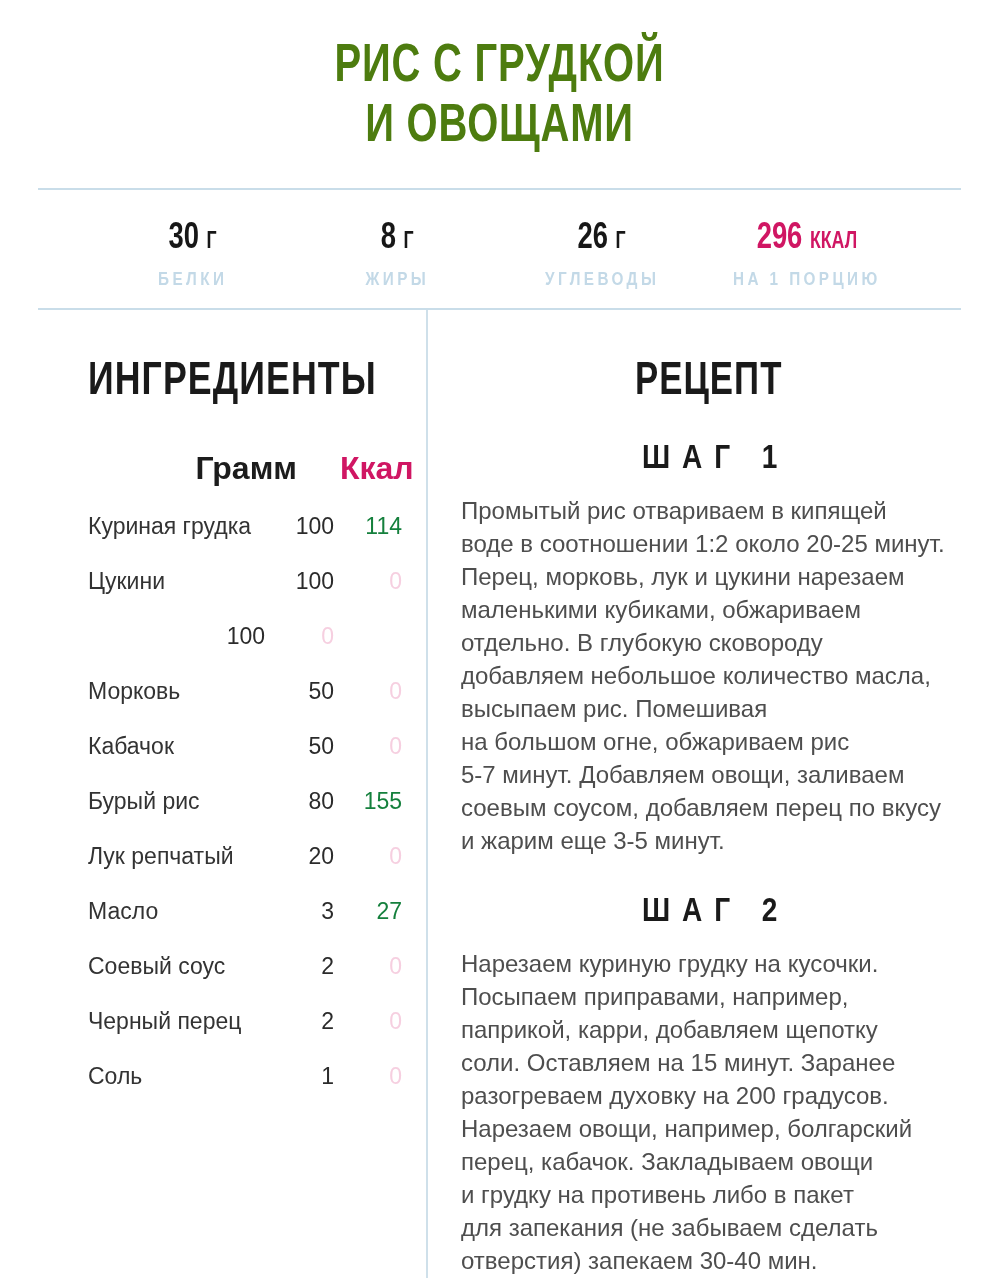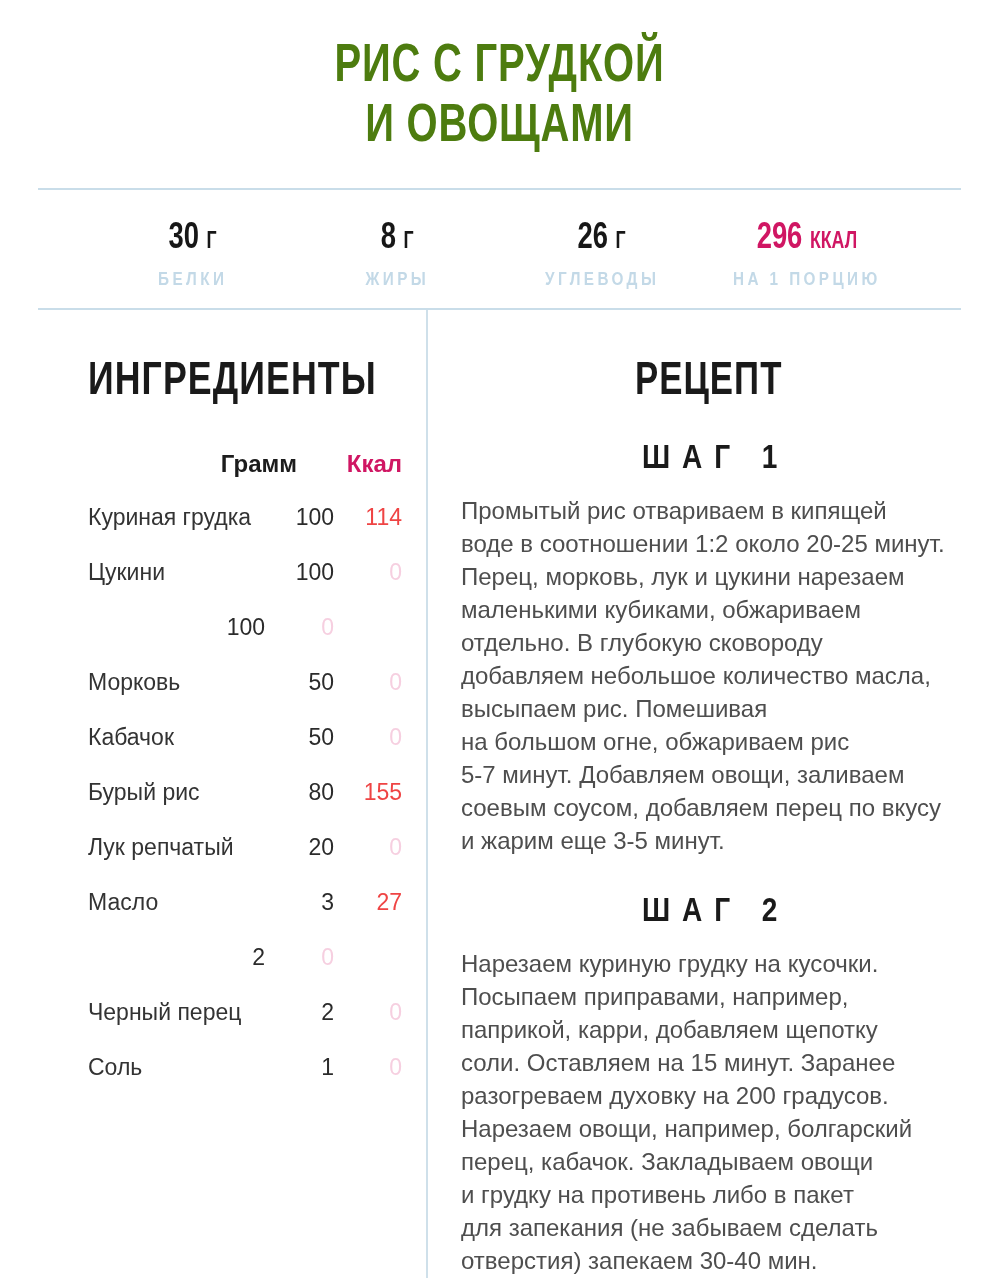--- a/index.html
+++ b/index.html
@@ -98,40 +98,40 @@
   }
   .section-heading.center { text-align: center; }
 
   
   .ing-table { margin-top: 46px; width: 314px; }
   .ing-header {
     display: grid;
     grid-template-columns: 1fr 62px;
     column-gap: 6px;
     font-weight: 700;
-    font-size: 24px;
+    font-size: 32px;
     margin-bottom: 12px;
     gap: 43px;
   }
   .ing-header .col-grams-h { text-align: right; color: #1c1c1c; }
   .ing-header .col-kcal-h  { text-align: right; }
   .accent { color: #d01663; }
 
   .ing-row {
     display: grid;
     grid-template-columns: 177px 1fr 62px;
     column-gap: 6px;
     align-items: center;
     padding: 13px 0;
     font-size: 23px;
     line-height: 29px;
   }
   .ing-name  { color: #333333; }
   .ing-grams { text-align: right; color: #2b2b2b; }
-  .ing-kcal  { text-align: right; color: #ef4444; }
+  .ing-kcal  { text-align: right; color: #15803d; }
   .ing-kcal.muted { color: #f6cfe0; }
 
   
   .step { margin-top: 34px; text-align: center; }
   .step-heading {
     font-weight: 700;
     font-size: 33px;
     line-height: 38px;
     color: #1a1a1a;
     letter-spacing: 14px;
@@ -255,20 +255,21 @@
               <span class="ing-kcal muted">0</span>
             </div>
 
             <div class="ing-row">
               <span class="ing-name">Масло</span>
               <span class="ing-grams">3</span>
               <span class="ing-kcal">27</span>
             </div>
 
             <div class="ing-row">
+              <span class="ing-name">Соевый соус</span>
               <span class="ing-grams">2</span>
               <span class="ing-kcal muted">0</span>
             </div>
 
             <div class="ing-row">
               <span class="ing-name">Черный перец</span>
               <span class="ing-grams">2</span>
               <span class="ing-kcal muted">0</span>
             </div>
 

